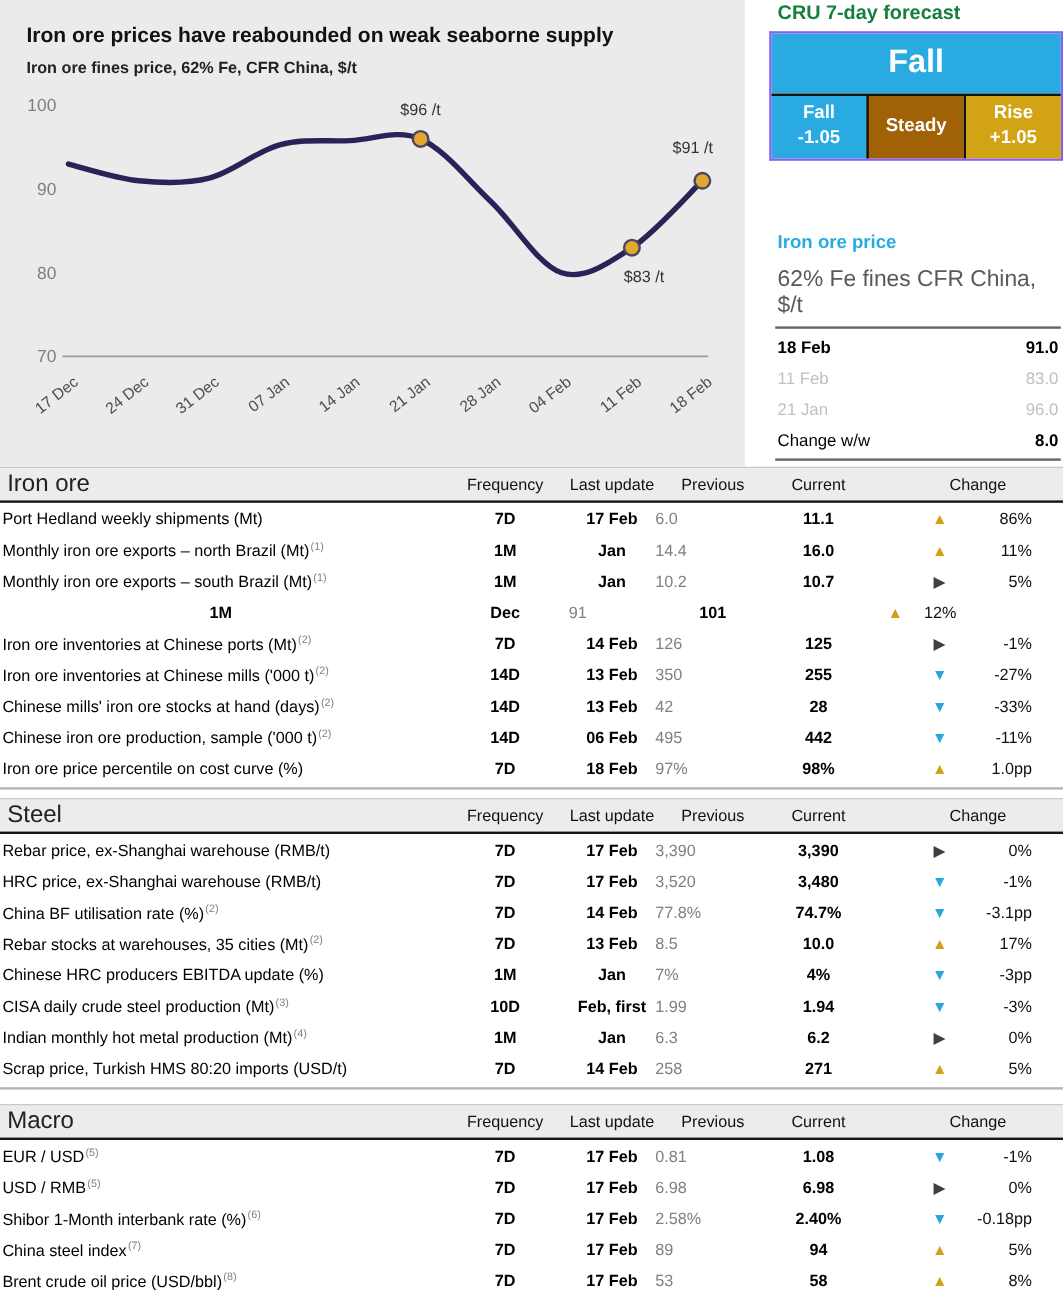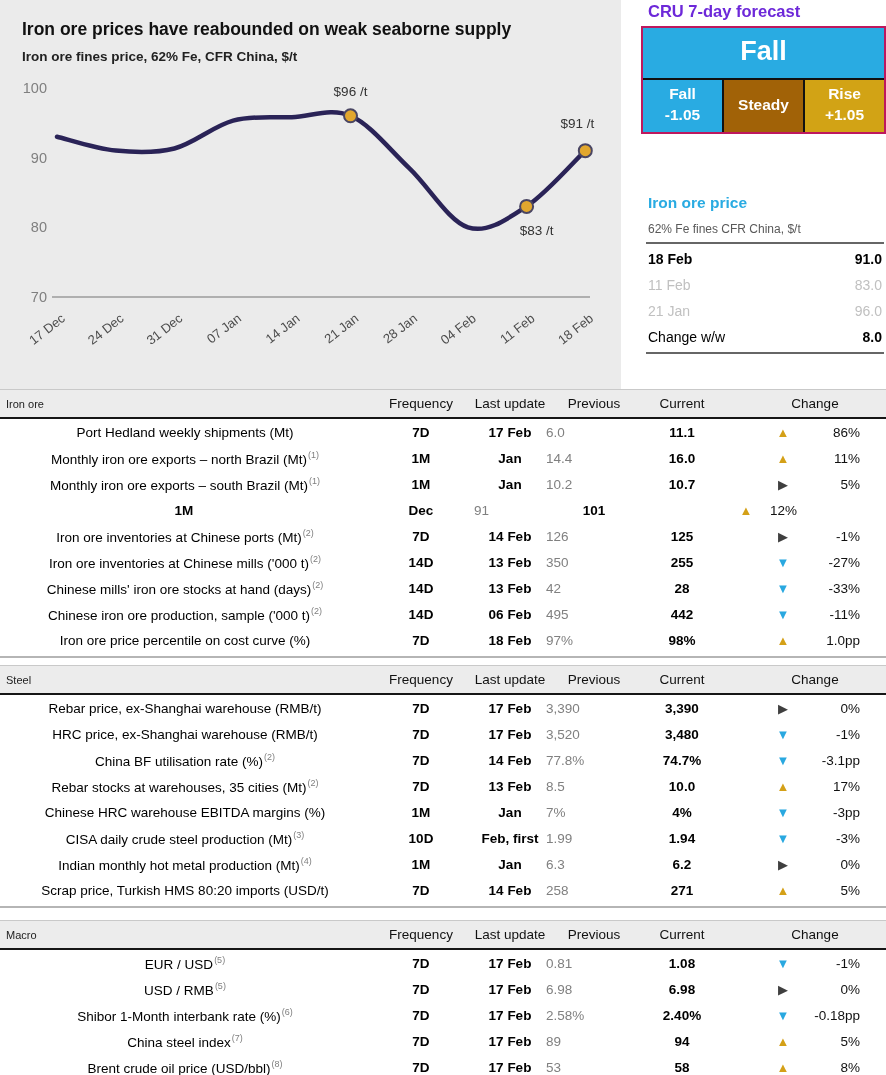--- a/index.html
+++ b/index.html
@@ -2,48 +2,48 @@
 <html><head>
 <meta charset="utf-8">
 <style>
   html,body { margin:0; padding:0; background:#fff; }
   body { width:886px; font-family:"Liberation Sans", sans-serif; color:#000; }
 
   .top { display:flex; }
   #chart { display:block; flex:0 0 auto; }
 
   .side { width:245px; margin-left:20px; }
-  .fc-title { color:#6d28d9; font-weight:bold; font-size:16.5px; padding:2px 0 5px 7px; white-space:nowrap; }
-  .fc-box { border:2px solid #be185d; }
+  .fc-title { color:#15803d; font-weight:bold; font-size:16.5px; padding:2px 0 5px 7px; white-space:nowrap; }
+  .fc-box { border:2px solid #8b5cf6; }
   .fc-main { background:#29abe2; color:#fff; font-weight:bold; font-size:27px; text-align:center; padding:8px 0 11px; }
   .fc-cells { display:flex; border-top:2px solid #111; }
   .fc-cell { flex:1; color:#fff; text-align:center; padding:5px 0 8px; font-size:15.5px; font-weight:bold;
              display:flex; flex-direction:column; justify-content:center; gap:3px; min-height:36px; }
   .fc-cell + .fc-cell { border-left:2px solid #111; }
 
   .price { margin-top:60px; margin-left:5px; width:238px; }
   .price-title { color:#29abe2; font-weight:bold; font-size:15.5px; margin-bottom:10px; padding-left:2px; }
-  .price-sub { color:#595959; font-size:12px; padding:0 0 6px 2px; }
+  .price-sub { color:#595959; font-size:19px; padding:0 0 6px 2px; }
   .price-table { border-top:2px solid #666; border-bottom:2px solid #666; padding:2px 0; }
   .p-row { display:flex; justify-content:space-between; font-size:14px; line-height:26px; padding:0 2px; }
   .p-row.bold { font-weight:bold; }
   .p-row.muted { color:#c0c0c0; }
   .p-row.change .p-val { font-weight:bold; }
 
   #sections { margin-top:0; }
   .section { border-bottom:2px solid #b5b5b5; padding-bottom:3px; }
   .section + .section { margin-top:7px; }
   .section:last-child { margin-top:12px; }
   .thead, .trow { display:grid; grid-template-columns:368px 106px 72px 96px 80px 48px 26px 64px 26px; align-items:center; }
   .thead { background:#ececec; border-top:1px solid #c9c9c9; border-bottom:2px solid #161616; height:27px; font-size:13.5px; color:#111; }
-  .sec-title { font-size:11px; color:#222; padding-left:6px; }
+  .sec-title { font-size:20px; color:#222; padding-left:6px; }
   .h { text-align:center; white-space:nowrap; }
   .h-change { grid-column:7/9; }
   .trow { height:26px; font-size:13.5px; }
-  .c-label { padding-left:2px; white-space:nowrap;text-align:center; }
+  .c-label { padding-left:2px; white-space:nowrap; }
   .c-label sup { font-size:9px; color:#7f7f7f; margin-left:1px; }
   .c-freq, .c-last { text-align:center; font-weight:bold; }
   .c-prev { text-align:left; color:#808080; }
   .c-curr { text-align:center; font-weight:bold; }
   .c-arrow { text-align:center; font-size:13px; line-height:1; }
   .c-arrow.up { color:#d4a017; }
   .c-arrow.flat { color:#3f3f3f; }
   .c-arrow.down { color:#29a8e0; }
   .c-chg { text-align:right; color:#111; }
 </style>
@@ -283,21 +283,21 @@
         <div class="c-freq">7D</div>
         <div class="c-last">13 Feb</div>
         <div class="c-prev">8.5</div>
         <div class="c-curr">10.0</div>
         <div></div>
         <div class="c-arrow up">▲</div>
         <div class="c-chg">17%</div>
         <div></div>
       </div>
       <div class="trow">
-        <div class="c-label">Chinese HRC warehouse EBITDA margins (%)</div>
+        <div class="c-label">Chinese HRC producers EBITDA update (%)</div>
         <div class="c-freq">1M</div>
         <div class="c-last">Jan</div>
         <div class="c-prev">7%</div>
         <div class="c-curr">4%</div>
         <div></div>
         <div class="c-arrow down">▼</div>
         <div class="c-chg">-3pp</div>
         <div></div>
       </div>
       <div class="trow">

